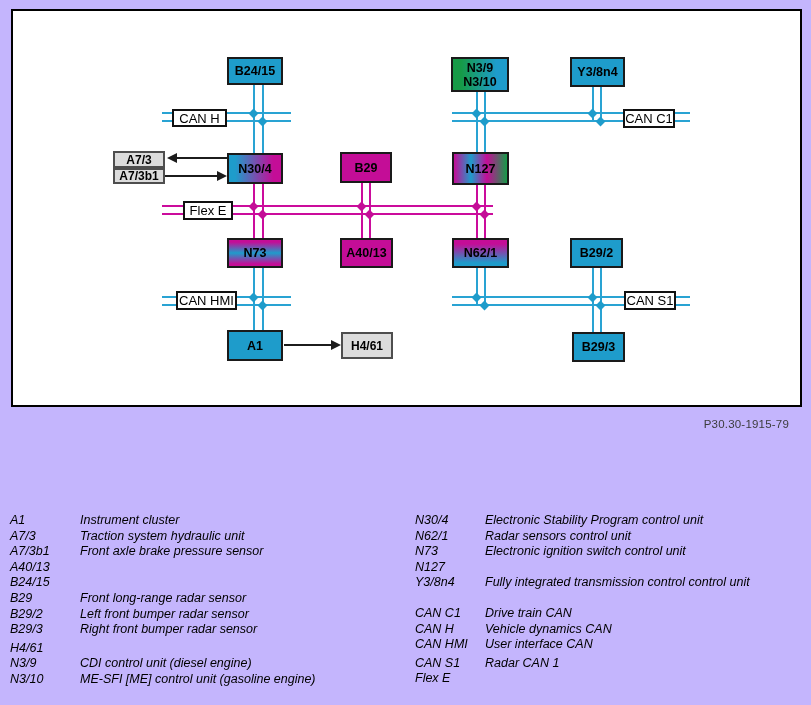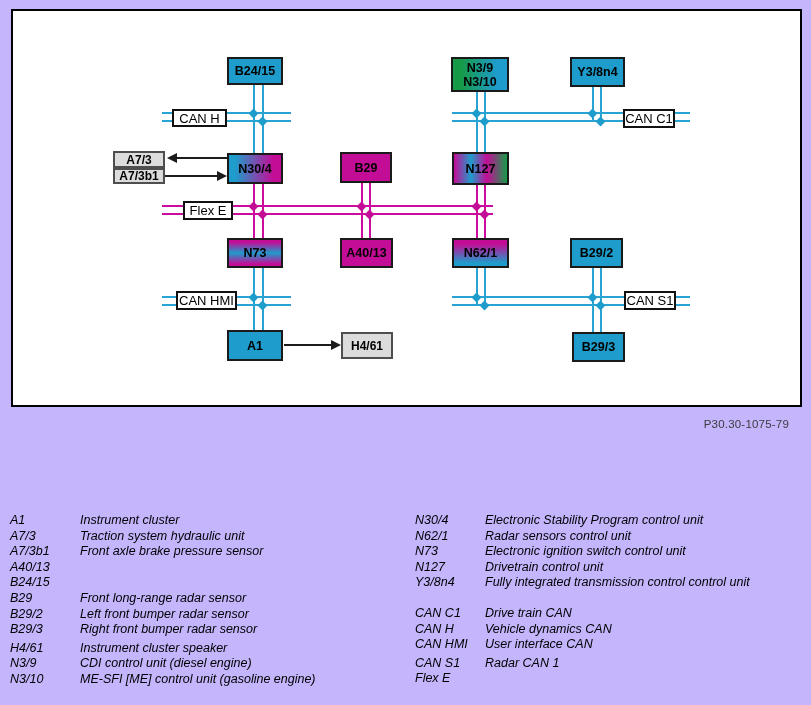--- a/index.html
+++ b/index.html
@@ -202,21 +202,21 @@
     </div>
 
   <div class="buslabel" style="left:623px; top:109px; width:52px; height:19px;">
       <span>CAN C1</span>
     </div>
 
   <div class="buslabel" style="left:624px; top:291px; width:52px; height:19px;">
       <span>CAN S1</span>
     </div>
 
-  <div class="fig-code">P30.30-1075-79</div>
+  <div class="fig-code">P30.30-1915-79</div>
 
   <div class="legend">
     <div class="lcol left">
       <div class="lrow">
           <span class="code">A1</span>
           <span class="desc">Instrument cluster</span>
         </div>
       <div class="lrow">
           <span class="code">A7/3</span>
           <span class="desc">Traction system hydraulic unit</span>
@@ -238,21 +238,20 @@
       <div class="lrow">
           <span class="code">B29/2</span>
           <span class="desc">Left front bumper radar sensor</span>
         </div>
       <div class="lrow">
           <span class="code">B29/3</span>
           <span class="desc">Right front bumper radar sensor</span>
         </div>
       <div class="lrow gap-sm">
           <span class="code">H4/61</span>
-          <span class="desc">Instrument cluster speaker</span>
         </div>
       <div class="lrow">
           <span class="code">N3/9</span>
           <span class="desc">CDI control unit (diesel engine)</span>
         </div>
       <div class="lrow">
           <span class="code">N3/10</span>
           <span class="desc">ME-SFI [ME] control unit (gasoline engine)</span>
         </div>
     </div>
@@ -264,21 +263,20 @@
       <div class="lrow">
           <span class="code">N62/1</span>
           <span class="desc">Radar sensors control unit</span>
         </div>
       <div class="lrow">
           <span class="code">N73</span>
           <span class="desc">Electronic ignition switch control unit</span>
         </div>
       <div class="lrow">
           <span class="code">N127</span>
-          <span class="desc">Drivetrain control unit</span>
         </div>
       <div class="lrow">
           <span class="code">Y3/8n4</span>
           <span class="desc">Fully integrated transmission control control unit</span>
         </div>
       <div class="lrow gap-lg">
           <span class="code">CAN C1</span>
           <span class="desc">Drive train CAN</span>
         </div>
       <div class="lrow">

